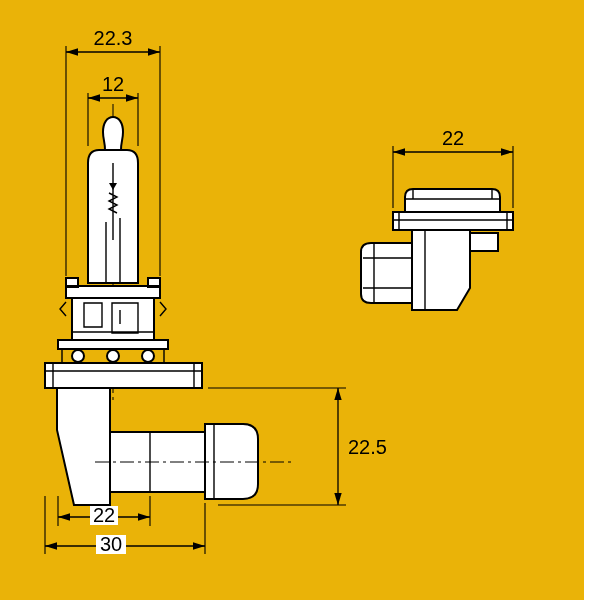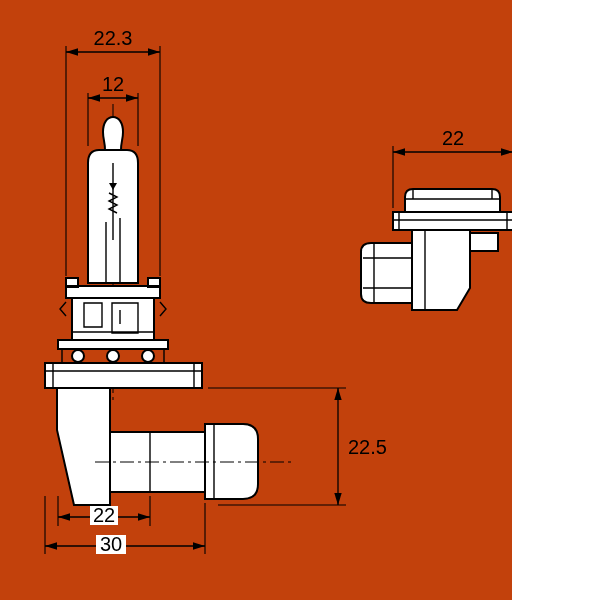--- a/index.html
+++ b/index.html
@@ -5,23 +5,23 @@
   html, body {
     margin: 0;
     padding: 0;
     width: 600px;
     height: 600px;
     background: #ffffff;
     font-family: "Liberation Sans", sans-serif;
   }
   .canvas {
     position: relative;
-    width: 512px;
+    width: 584px;
     height: 600px;
-    background: #c2410c;
+    background: #eab308;
     overflow: hidden;
   }
   svg { display: block; }
   .outline { fill: #ffffff; stroke: #000000; stroke-width: 2; }
   .detail  { fill: none;    stroke: #000000; stroke-width: 1.4; }
   .dimline { fill: none;    stroke: #000000; stroke-width: 1.3; }
   .extline { fill: none;    stroke: #000000; stroke-width: 1.1; }
   .centerline { fill: none; stroke: #000000; stroke-width: 1;
                 stroke-dasharray: 14 4 3 4; }
   .dimtext { font-family: "Liberation Sans", sans-serif;

